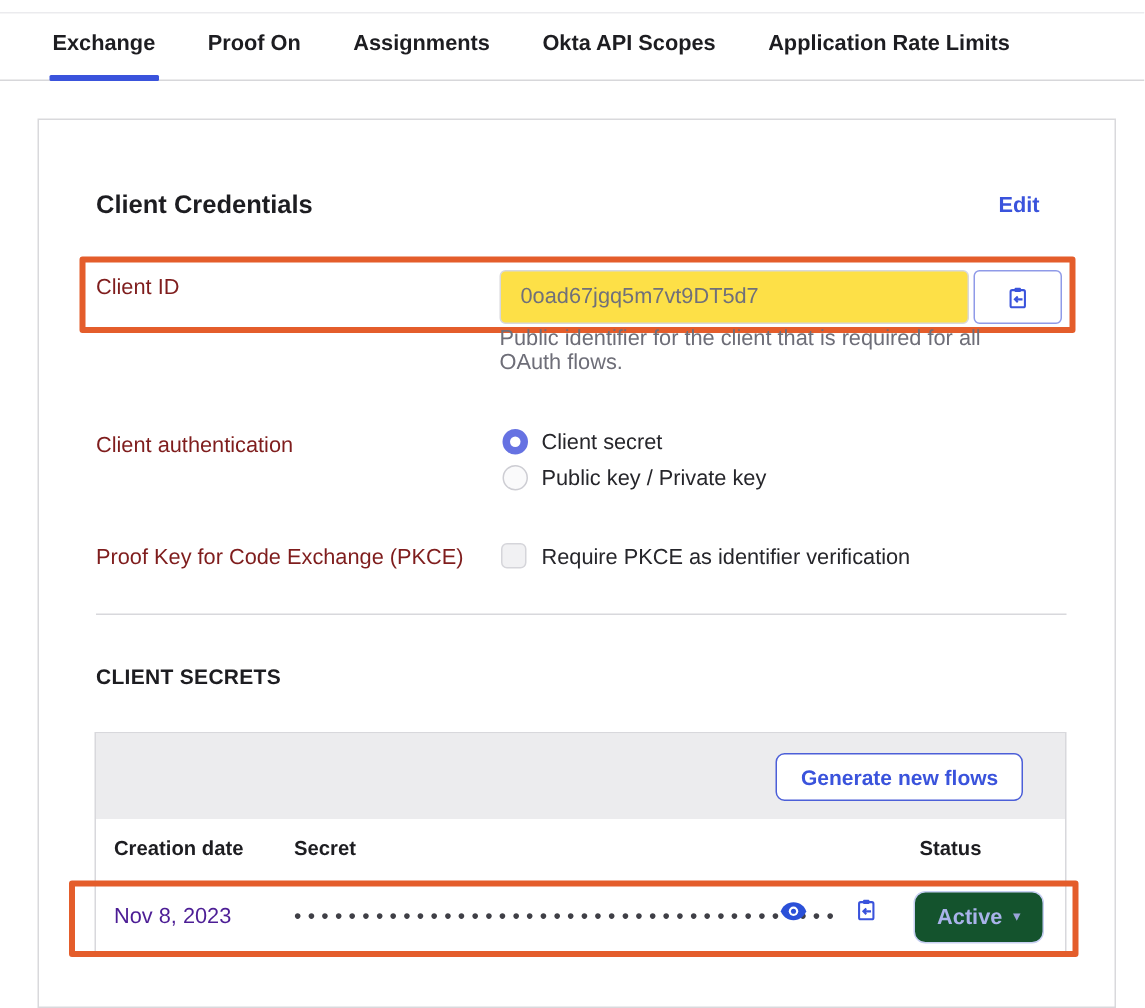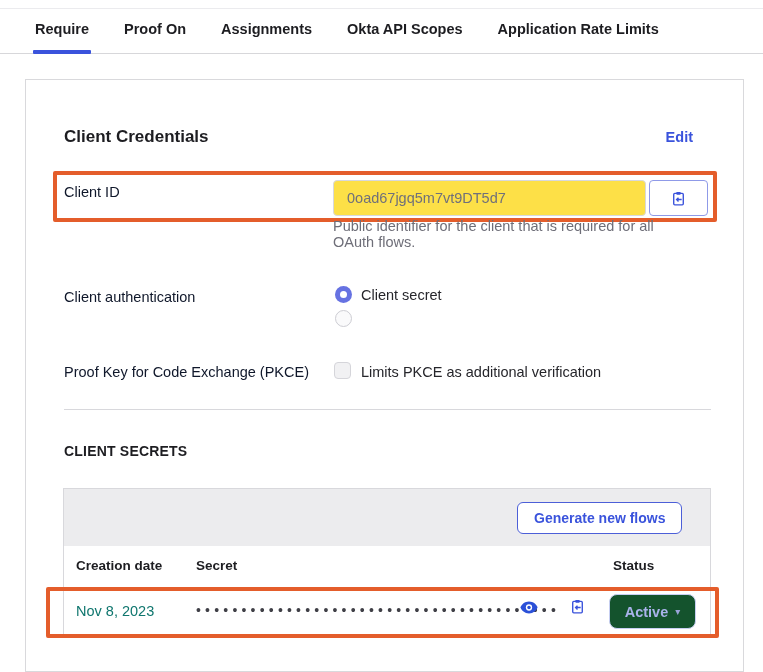--- a/index.html
+++ b/index.html
@@ -33,21 +33,21 @@
   .abs{position:absolute;}
 
   .section-title{font-size:17px;font-weight:700;color:#1d1d21;}
   .edit-link{font-size:14.5px;font-weight:700;color:#3a53dc;cursor:pointer;}
 
   .highlight-box{
     border:4px solid #e45d2b;border-radius:2px;box-sizing:border-box;
     pointer-events:none;
   }
 
-  .field-label{font-size:14.5px;color:#0f172a;}
+  .field-label{font-size:14.5px;color:#7f1d1d;}
 
   .client-id-input{
     width:313px;height:36px;box-sizing:border-box;
     background:#fde047;border:1px solid #d8d8dc;border-radius:4px;
     color:#70707a;font-size:14.5px;font-family:"Liberation Sans",sans-serif;
     padding:0 13px;outline:none;
   }
   .copy-btn{
     width:59px;height:36px;box-sizing:border-box;background:#fff;
     border:1px solid #8f9ae8;border-radius:4px;display:flex;
@@ -80,41 +80,41 @@
     width:648px;height:150px;border:1px solid #d8d8dc;background:#fff;box-sizing:border-box;
   }
   .toolbar-box{width:646px;height:57px;background:#ececee;}
   .generate-btn{
     height:32px;box-sizing:border-box;background:#fff;border:1px solid #4c5fd8;
     border-radius:6px;color:#3a53dc;font-size:14px;font-weight:700;
     padding:0 16px;display:flex;align-items:center;cursor:pointer;
     font-family:"Liberation Sans",sans-serif;
   }
   .th{font-size:13.5px;font-weight:700;color:#1d1d21;}
-  .td{font-size:14.5px;color:#0f766e;}
+  .td{font-size:14.5px;color:#4c1d95;}
   .secret-dots{font-size:14px;letter-spacing:4.2px;color:#3f3f46;white-space:nowrap;}
 
   .icon-btn{cursor:pointer;display:flex;align-items:center;justify-content:center;color:#3a53dc;background:none;border:none;padding:0;}
 
   .status-btn{
     width:87px;height:35px;box-sizing:border-box;background:#14532d;
     border:1px solid #c7cff2;border-radius:8px;display:flex;align-items:center;
     justify-content:center;gap:7px;cursor:pointer;
   }
   .status-btn .status-text{font-size:14.5px;font-weight:700;color:#a9b3ea;}
   .status-btn .caret{font-size:10px;color:#9aa4d8;line-height:1;}
 </style>
 </head>
 <body>
 
 <div class="hairline-top"></div>
 
 <nav class="tabbar">
   <div class="tab">
-    <span>Require</span>
+    <span>Exchange</span>
     <div class="tab-underline"></div>
   </div>
   <div class="tab">
     <span>Proof On</span>
   </div>
   <div class="tab">
     <span>Assignments</span>
   </div>
   <div class="tab">
     <span>Okta API Scopes</span>
@@ -146,24 +146,25 @@
   <p class="abs help-text" style="left:307px;top:138px;margin:0;">Public identifier for the client that is required for all OAuth flows.</p>
 
   <span class="abs field-label" style="left:38px;top:209px;">Client authentication</span>
 
   <div class="abs radio selected" style="left:309px;top:206px;">
     <span class="radio-dot"></span>
   </div>
   <span class="abs option-label" style="left:335px;top:207px;">Client secret</span>
 
   <div class="abs radio unselected" style="left:309px;top:230px;"></div>
+  <span class="abs option-label" style="left:335px;top:231px;">Public key / Private key</span>
 
   <span class="abs field-label" style="left:38px;top:284px;">Proof Key for Code Exchange (PKCE)</span>
   <div class="abs checkbox" style="left:308px;top:282px;"></div>
-  <span class="abs option-label" style="left:335px;top:284px;">Limits PKCE as additional verification</span>
+  <span class="abs option-label" style="left:335px;top:284px;">Require PKCE as identifier verification</span>
 
   <div class="abs divider" style="left:38px;top:329px;width:647px;"></div>
 
   <h3 class="abs secrets-title" style="left:38px;top:363px;margin:0;">CLIENT SECRETS</h3>
 
   <div class="abs table-box" style="left:37px;top:408px;"></div>
   <div class="abs toolbar-box" style="left:38px;top:409px;"></div>
   <button class="abs generate-btn" style="left:491px;top:422px;">
     <span>Generate new flows</span>
   </button>

